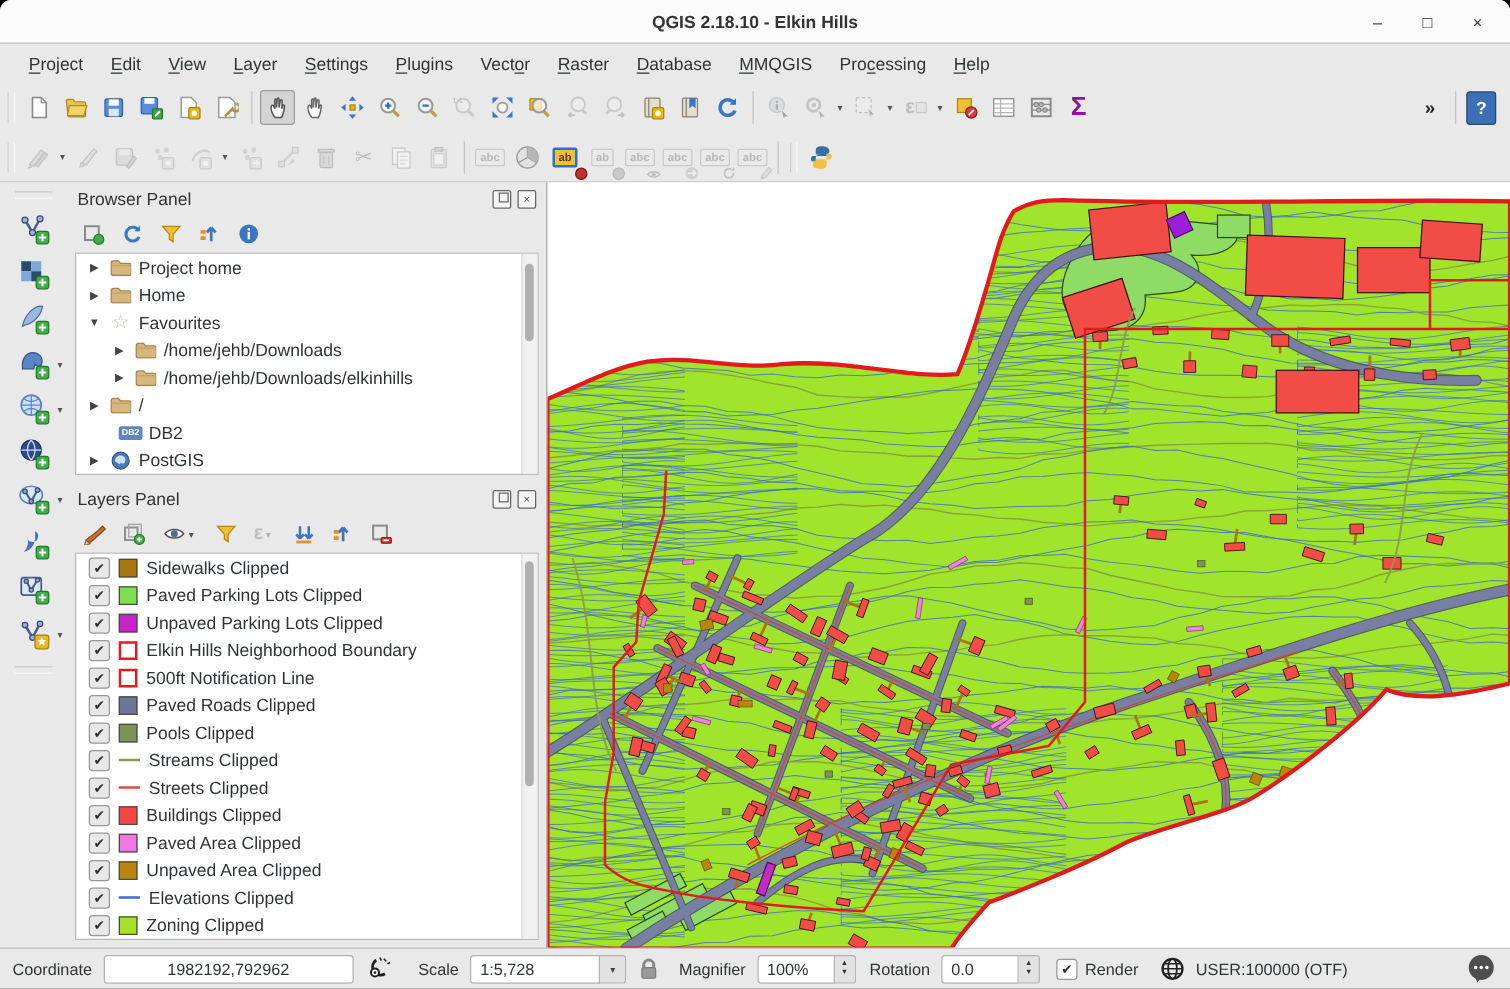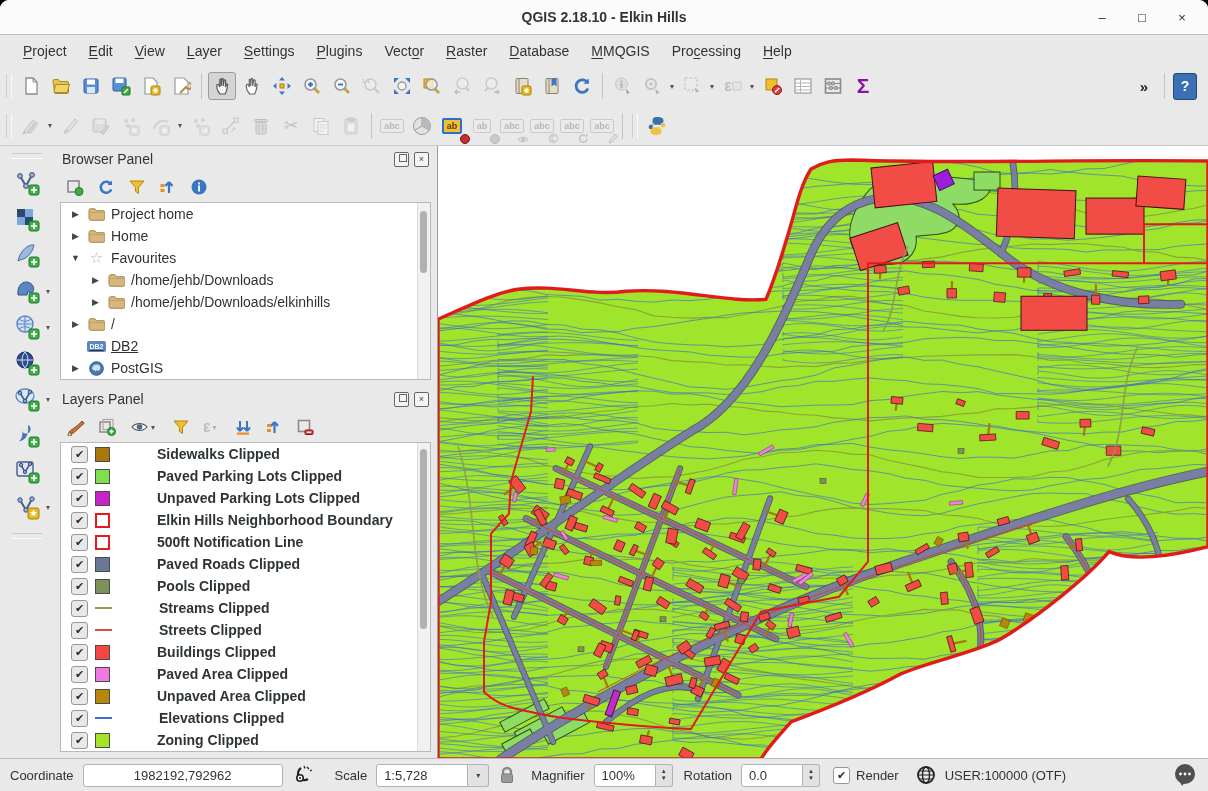--- a/index.html
+++ b/index.html
@@ -58,34 +58,34 @@
   .trow{height:22px;display:flex;align-items:center;gap:5px;padding-left:8px;white-space:nowrap;}
   .texp{width:13px;font-size:9px;color:#444;text-align:center;flex:0 0 auto;}
   .ticon{width:19px;display:flex;justify-content:center;flex:0 0 auto;}
   .db2badge{background:#5b86c2;color:#fff;font-size:7px;font-weight:700;border-radius:2px;padding:2px 2px;}
   .star{color:#b9b99a;font-size:15px;line-height:14px;}
   .lrow{height:22px;display:flex;align-items:center;gap:7px;padding-left:10px;white-space:nowrap;}
   .cb{width:15px;height:15px;background:#e8e8e8;border:1px solid #979797;border-radius:3px;
     display:flex;align-items:center;justify-content:center;font-size:11px;color:#2e2e2e;flex:0 0 auto;}
   .sw{width:15px;height:15px;box-sizing:border-box;flex:0 0 auto;}
   .sw-line{width:17px;height:0;border-top:2px solid #000;flex:0 0 auto;}
-  .lbl-layer{font-weight:700;margin-left:40px;}
+  .lbl-layer{font-weight:400;}
   .scroll{position:absolute;top:0;bottom:0;right:0;width:12px;background:#f1f1f1;border-left:1px solid #dcdcdc;}
   .thumb{position:absolute;left:2px;width:7px;border-radius:4px;background:#b0b0b0;}
   
   .map{flex:1 1 auto;position:relative;background:#fff;border-left:1px solid #9c9c9c;min-width:0;}
   .map svg{position:absolute;inset:0;width:100%;height:100%;}
   
   .statusbar{height:33px;background:#e9e9e9;border-top:1px solid #bdbdbd;display:flex;align-items:center;
     padding:0 10px;font-size:13px;gap:9px;flex:0 0 auto;box-sizing:border-box;}
   .sinput{background:#fff;border:1px solid #b3b3b3;border-radius:3px;height:23px;display:flex;
     align-items:center;box-sizing:border-box;font-size:13px;}
   .coord{width:200px;justify-content:center;}
   .combo{display:flex;}
-  .combo .sinput{width:92px;padding-left:7px;border-radius:3px 0 0 3px;}
+  .combo .sinput{width:104px;padding-left:7px;border-radius:3px 0 0 3px;}
   .combobtn{width:21px;height:23px;background:#e2e2e2;border:1px solid #b3b3b3;border-left:0;
     border-radius:0 3px 3px 0;display:flex;align-items:center;justify-content:center;font-size:8px;color:#444;box-sizing:border-box;}
   .spin{display:flex;}
   .spin .sinput{width:62px;padding-left:7px;border-radius:3px 0 0 3px;}
   .sarrows{width:17px;height:23px;background:#e2e2e2;border:1px solid #b3b3b3;border-left:0;
     border-radius:0 3px 3px 0;display:flex;flex-direction:column;align-items:center;justify-content:center;
     font-size:6px;color:#333;line-height:7px;box-sizing:border-box;}
   .rgroup{display:flex;align-items:center;gap:6px;margin-left:4px;}
   .bubble{margin-left:auto;}
 </style>
@@ -636,21 +636,21 @@
               <div class="trow" style="padding-left: 8px;">
                 <span class="texp">▶</span>
                 <span class="ticon">
                   <svg width="17" height="14">
                     <path d="M1 3.5 q0-1.8 1.8-1.8 h4 l1.6 2 h6.8 q1.8 0 1.8 1.8 v6 q0 1.8-1.8 1.8 H2.8 Q1 13.3 1 11.5Z" fill="#d8b77c" stroke="#a5854e"></path>
                     <path d="M1 5.5 h16" stroke="#c3a268"></path>
                   </svg>
                 </span>
                 <span>/</span>
               </div>
-              <div class="trow" style="padding-left: 8px; text-decoration: underline;">
+              <div class="trow" style="padding-left: 16px;">
                 <span class="texp"></span>
                 <span class="ticon">
                   <span class="db2badge">DB2</span>
                 </span>
                 <span>DB2</span>
               </div>
               <div class="trow" style="padding-left: 8px;">
                 <span class="texp">▶</span>
                 <span class="ticon">
                   <svg width="15" height="15">

